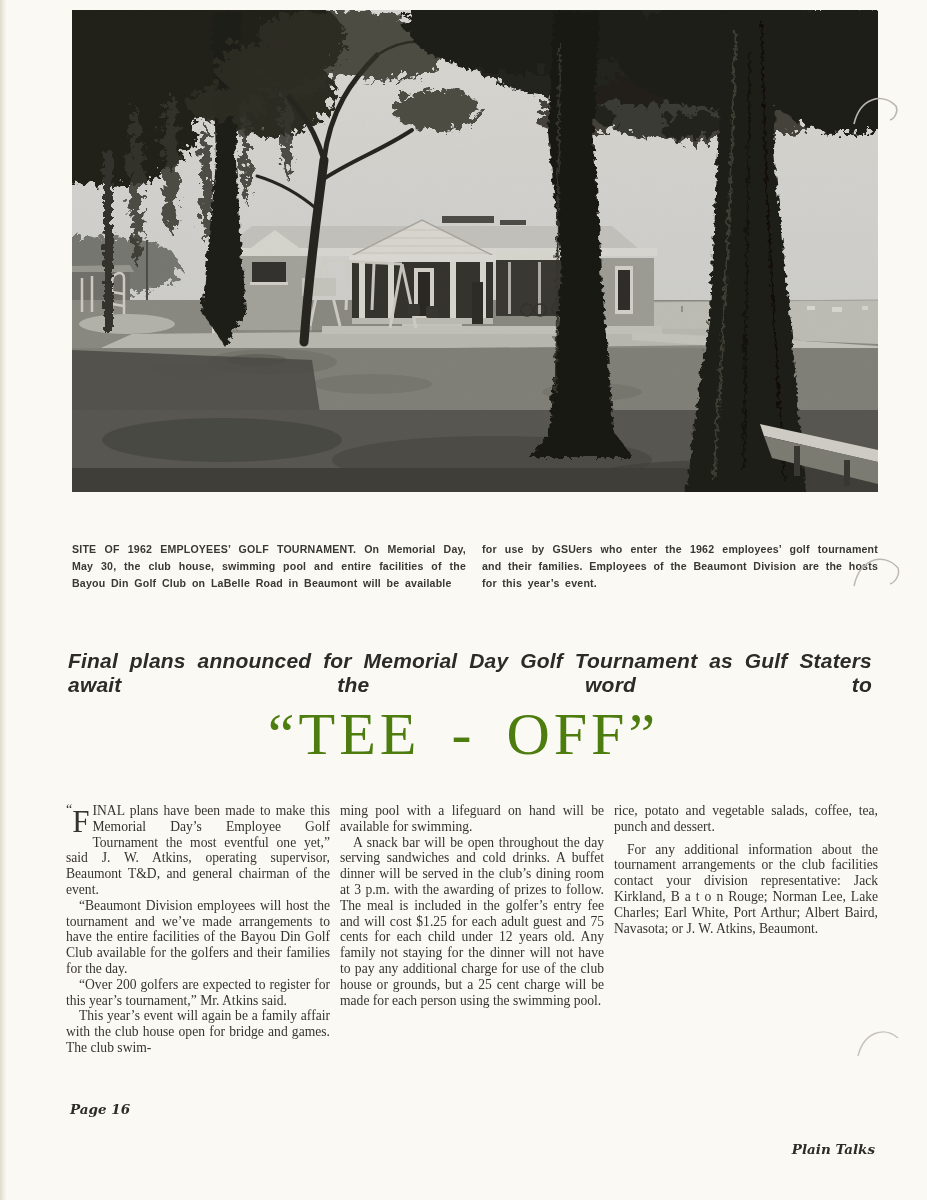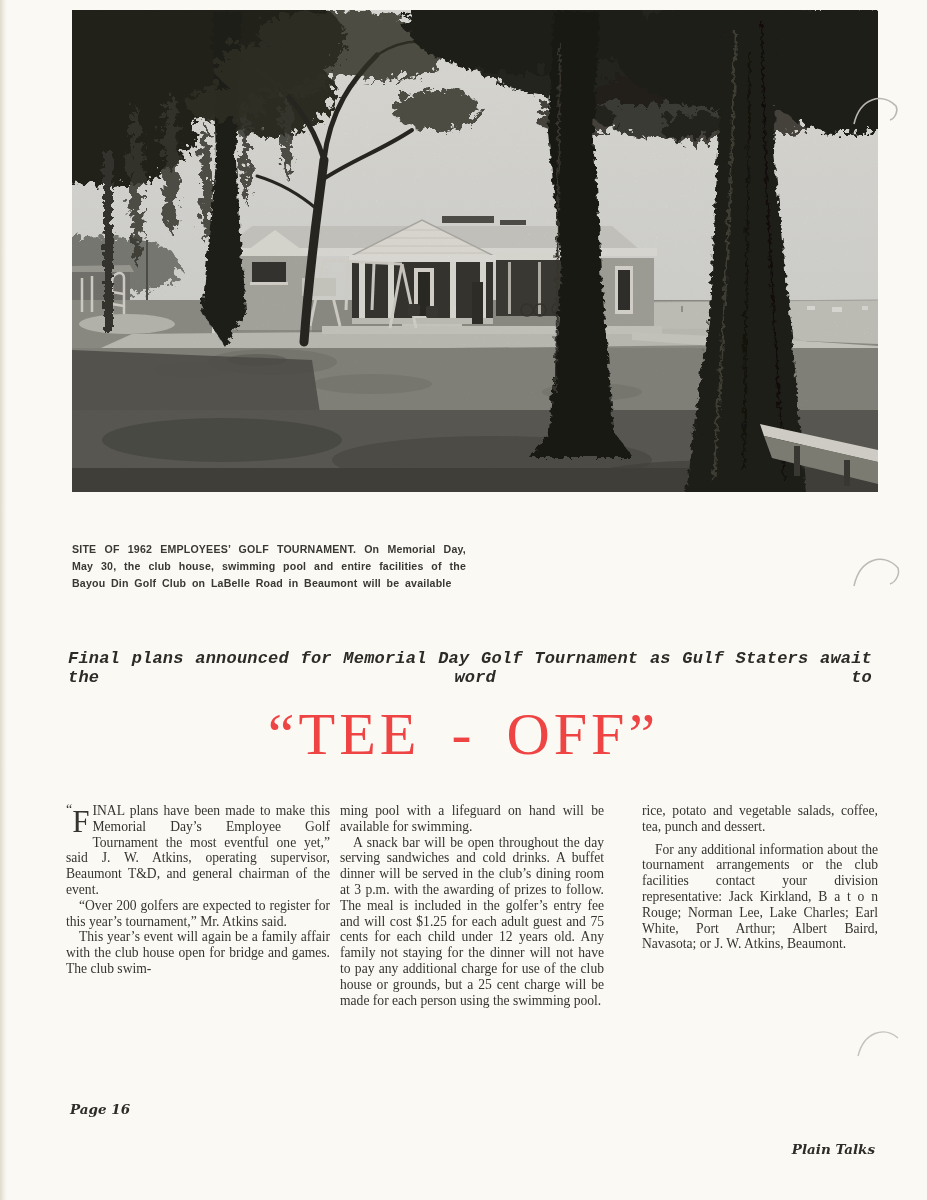--- a/index.html
+++ b/index.html
@@ -21,41 +21,41 @@
   .caption{
     position:absolute;top:500px;
     font-family:"Liberation Sans",sans-serif;font-weight:bold;
     font-size:10.6px;line-height:17px;letter-spacing:.2px;word-spacing:2.5px;
     text-align:justify;color:#3a3833;margin-top:41px;
   }
   .cap-left{left:72px;width:394px;}
   .cap-right{left:482px;width:396px;}
   .headline{
     position:absolute;left:68px;top:649px;width:804px;
-    font-family:Liberation Mono, monospace;
-    font-style:italic;font-weight:700;font-size:17px;color:#2c2b27;
+    font-family:Liberation Sans, sans-serif;
+    font-style:italic;font-weight:700;font-size:21px;color:#2c2b27;
     text-align:justify;text-align-last:justify;letter-spacing:.2px;
   }
   .title{
     position:absolute;left:0;top:700px;width:927px;margin:0;
     text-align:center;font-family:"Liberation Serif",serif;
     font-weight:400;font-size:60px;letter-spacing:4px;word-spacing:12px;
-    color:#ef4444;
+    color:#4d7c0f;
   }
   .columns{
     position:absolute;left:66px;top:803px;width:812px;
     display:flex;gap:10px;
   }
   .col{
     width:264px;flex:0 0 264px;
     font-size:13.6px;line-height:15.8px;text-align:justify;color:#36342f;
   }
   .col p{margin:0;text-indent:13px;}
   .col p.cont,.col p.first{text-indent:0;}
-  .col3 p{margin-bottom:7px;margin-left:28px;}
+  .col3 p{margin-bottom:7px;}
   .dropcap{float:left;line-height:1;padding-right:3px;white-space:nowrap;}
   .dc-quote{font-size:14px;vertical-align:18px;}
   .dc-letter{font-size:31px;line-height:26px;}
   .footer{
     position:absolute;top:1101px;
     font-family:"DejaVu Serif","Liberation Serif",serif;
     font-style:italic;font-weight:700;font-size:13.5px;color:#2e2c28;
   }
   .footer-left{left:70px;}
   .footer-right{right:52px;margin-top:40px;}
@@ -268,27 +268,29 @@
         <polygon points="692,426 806,452 806,474 700,448" fill="#8b8a80"></polygon>
         <rect x="722" y="436" width="6" height="30" fill="#3f3e37"></rect>
         <rect x="772" y="450" width="6" height="26" fill="#3f3e37"></rect>
       </g>
 
       <rect x="0" y="0" width="806" height="482" filter="url(#grain)" opacity="0.10"></rect>
     </svg>
   </div>
 
   <div class="caption cap-left">SITE OF 1962 EMPLOYEES’ GOLF TOURNAMENT. On Memorial Day, May 30, the club house, swimming pool and entire facilities of the Bayou Din Golf Club on LaBelle Road in Beaumont will be available</div>
+  <div class="caption cap-right">for use by GSUers who enter the 1962 employees’ golf tournament and their families. Employees of the Beaumont Division are the hosts for this year’s event.</div>
 
   <div class="headline">Final plans announced for Memorial Day Golf Tournament as Gulf Staters await the word to</div>
   <h1 class="title">“TEE - OFF”</h1>
 
   <div class="columns">
     <div class="col col1">
       <p class="first"><span class="dropcap"><span class="dc-quote">“</span><span class="dc-letter">F</span></span><span>INAL plans have been made to make this Memorial Day’s Employee Golf Tournament the most eventful one yet,” said J. W. Atkins, operating supervisor, Beaumont T&amp;D, and general chairman of the event.</span></p>
+      <p>“Beaumont Division employees will host the tournament and we’ve made arrangements to have the entire facilities of the Bayou Din Golf Club available for the golfers and their families for the day.</p>
       <p>“Over 200 golfers are expected to register for this year’s tournament,” Mr. Atkins said.</p>
       <p>This year’s event will again be a family affair with the club house open for bridge and games. The club swim-</p>
     </div>
     <div class="col col2">
       <p class="cont">ming pool with a lifeguard on hand will be available for swimming.</p>
       <p>A snack bar will be open throughout the day serving sandwiches and cold drinks. A buffet dinner will be served in the club’s dining room at 3 p.m. with the awarding of prizes to follow. The meal is included in the golfer’s entry fee and will cost $1.25 for each adult guest and 75 cents for each child under 12 years old. Any family not staying for the dinner will not have to pay any additional charge for use of the club house or grounds, but a 25 cent charge will be made for each person using the swimming pool.</p>
     </div>
     <div class="col col3">
       <p class="cont">rice, potato and vegetable salads, coffee, tea, punch and dessert.</p>
       <p>For any additional information about the tournament arrangements or the club facilities contact your division representative: Jack Kirkland, B a t o n Rouge; Norman Lee, Lake Charles; Earl White, Port Arthur; Albert Baird, Navasota; or J. W. Atkins, Beaumont.</p>

